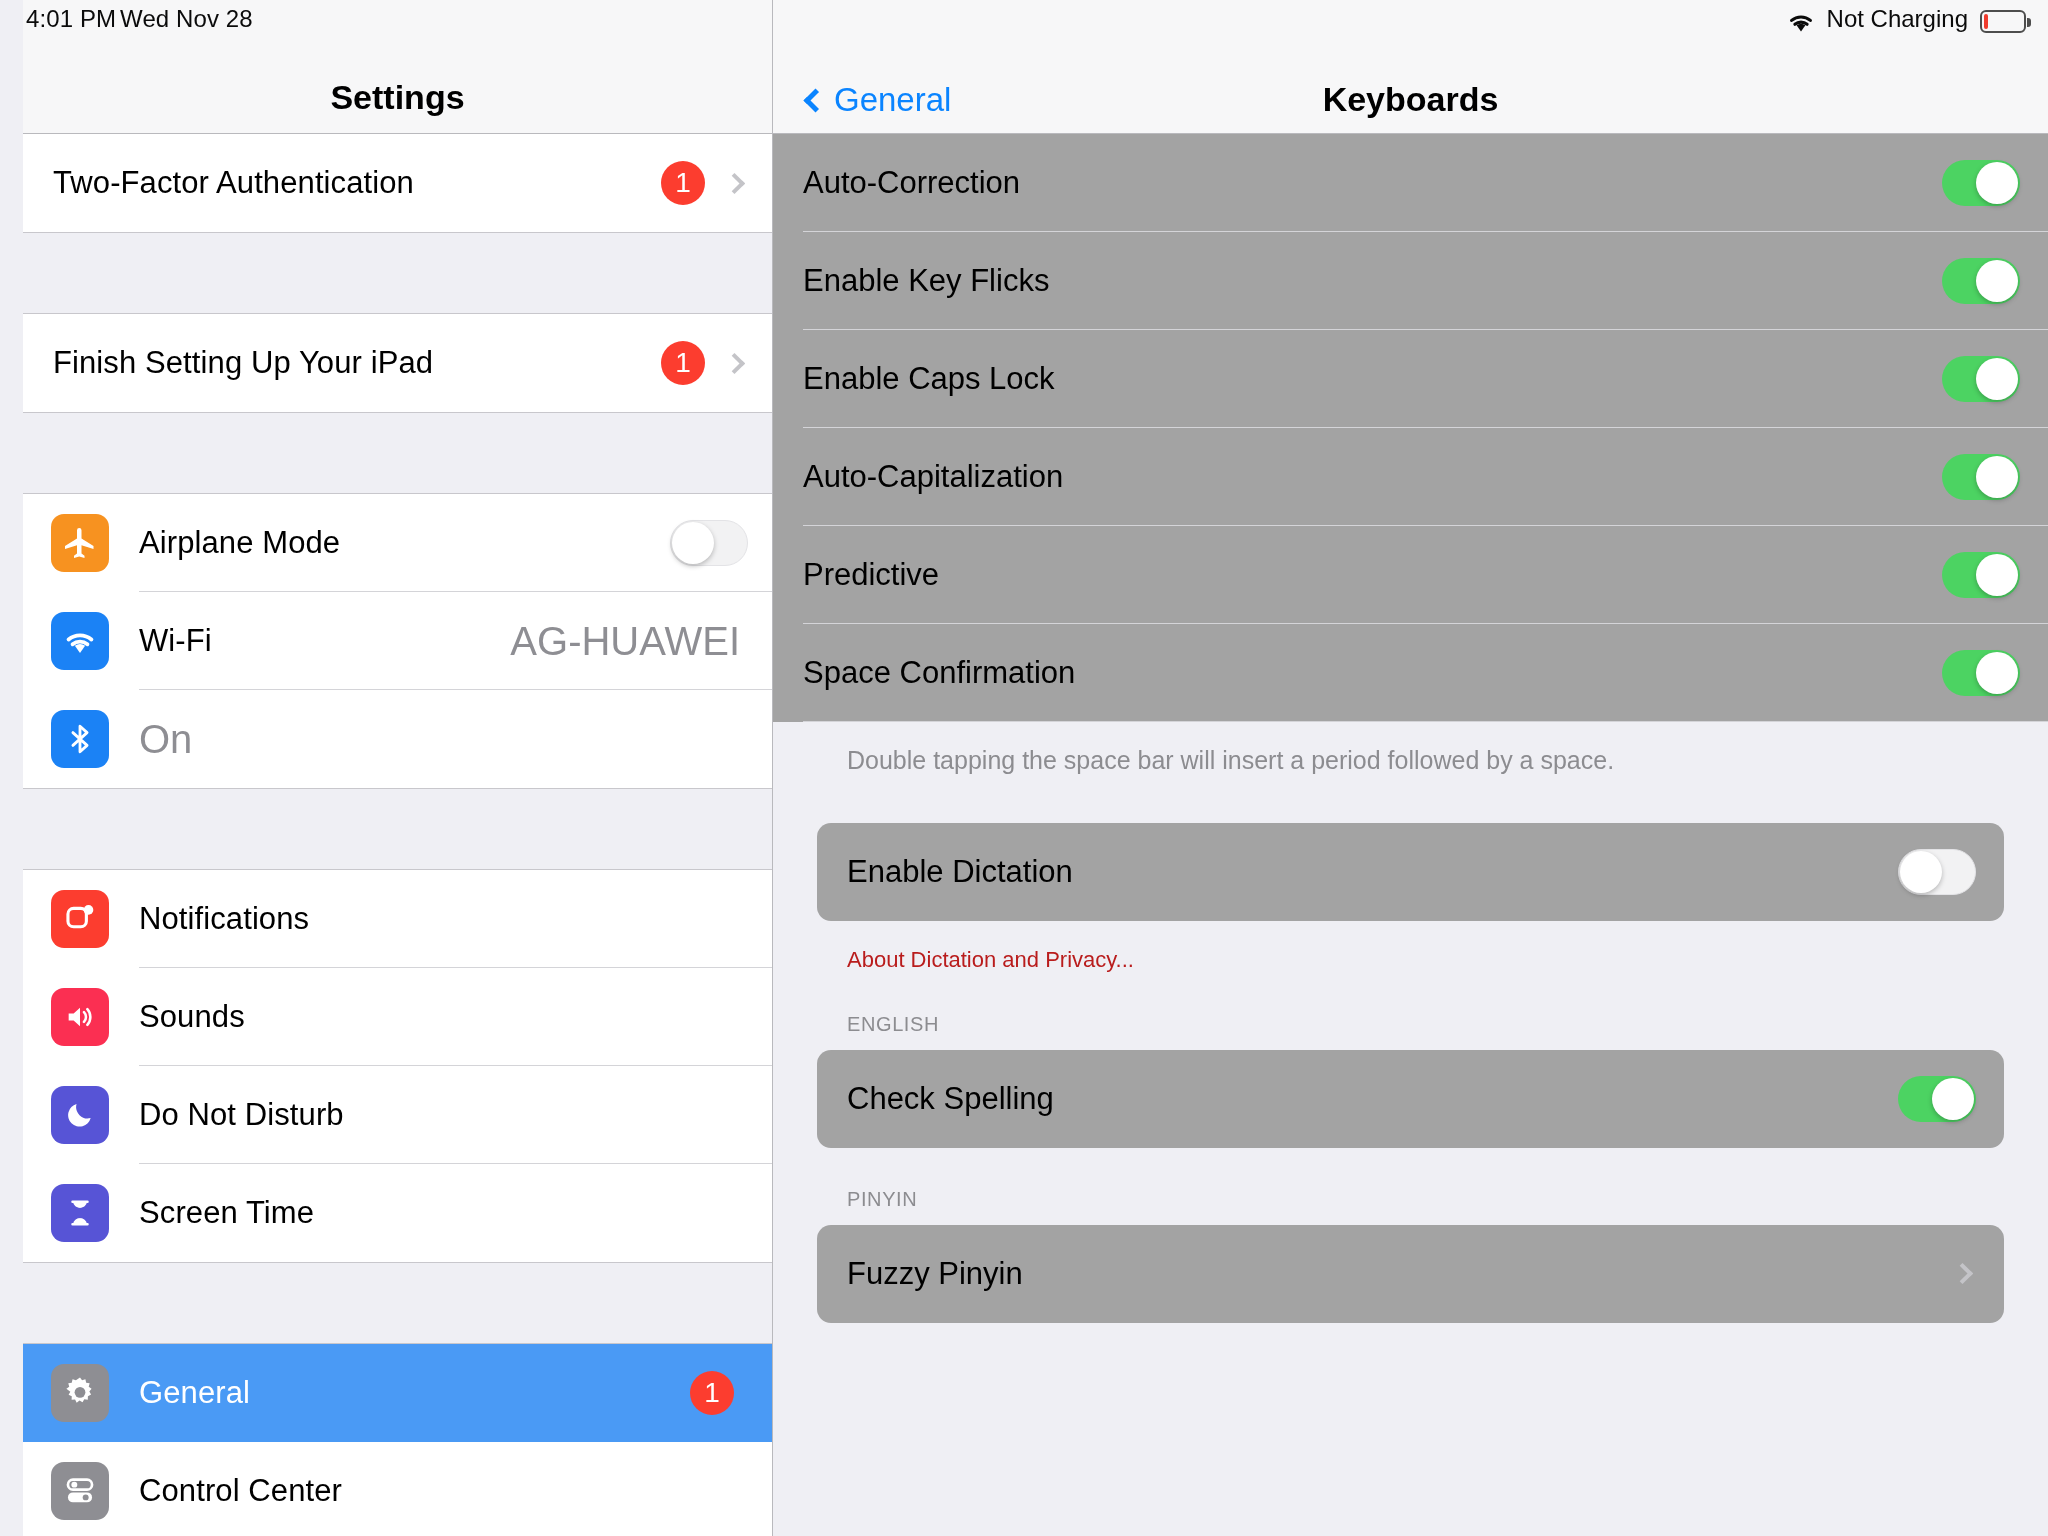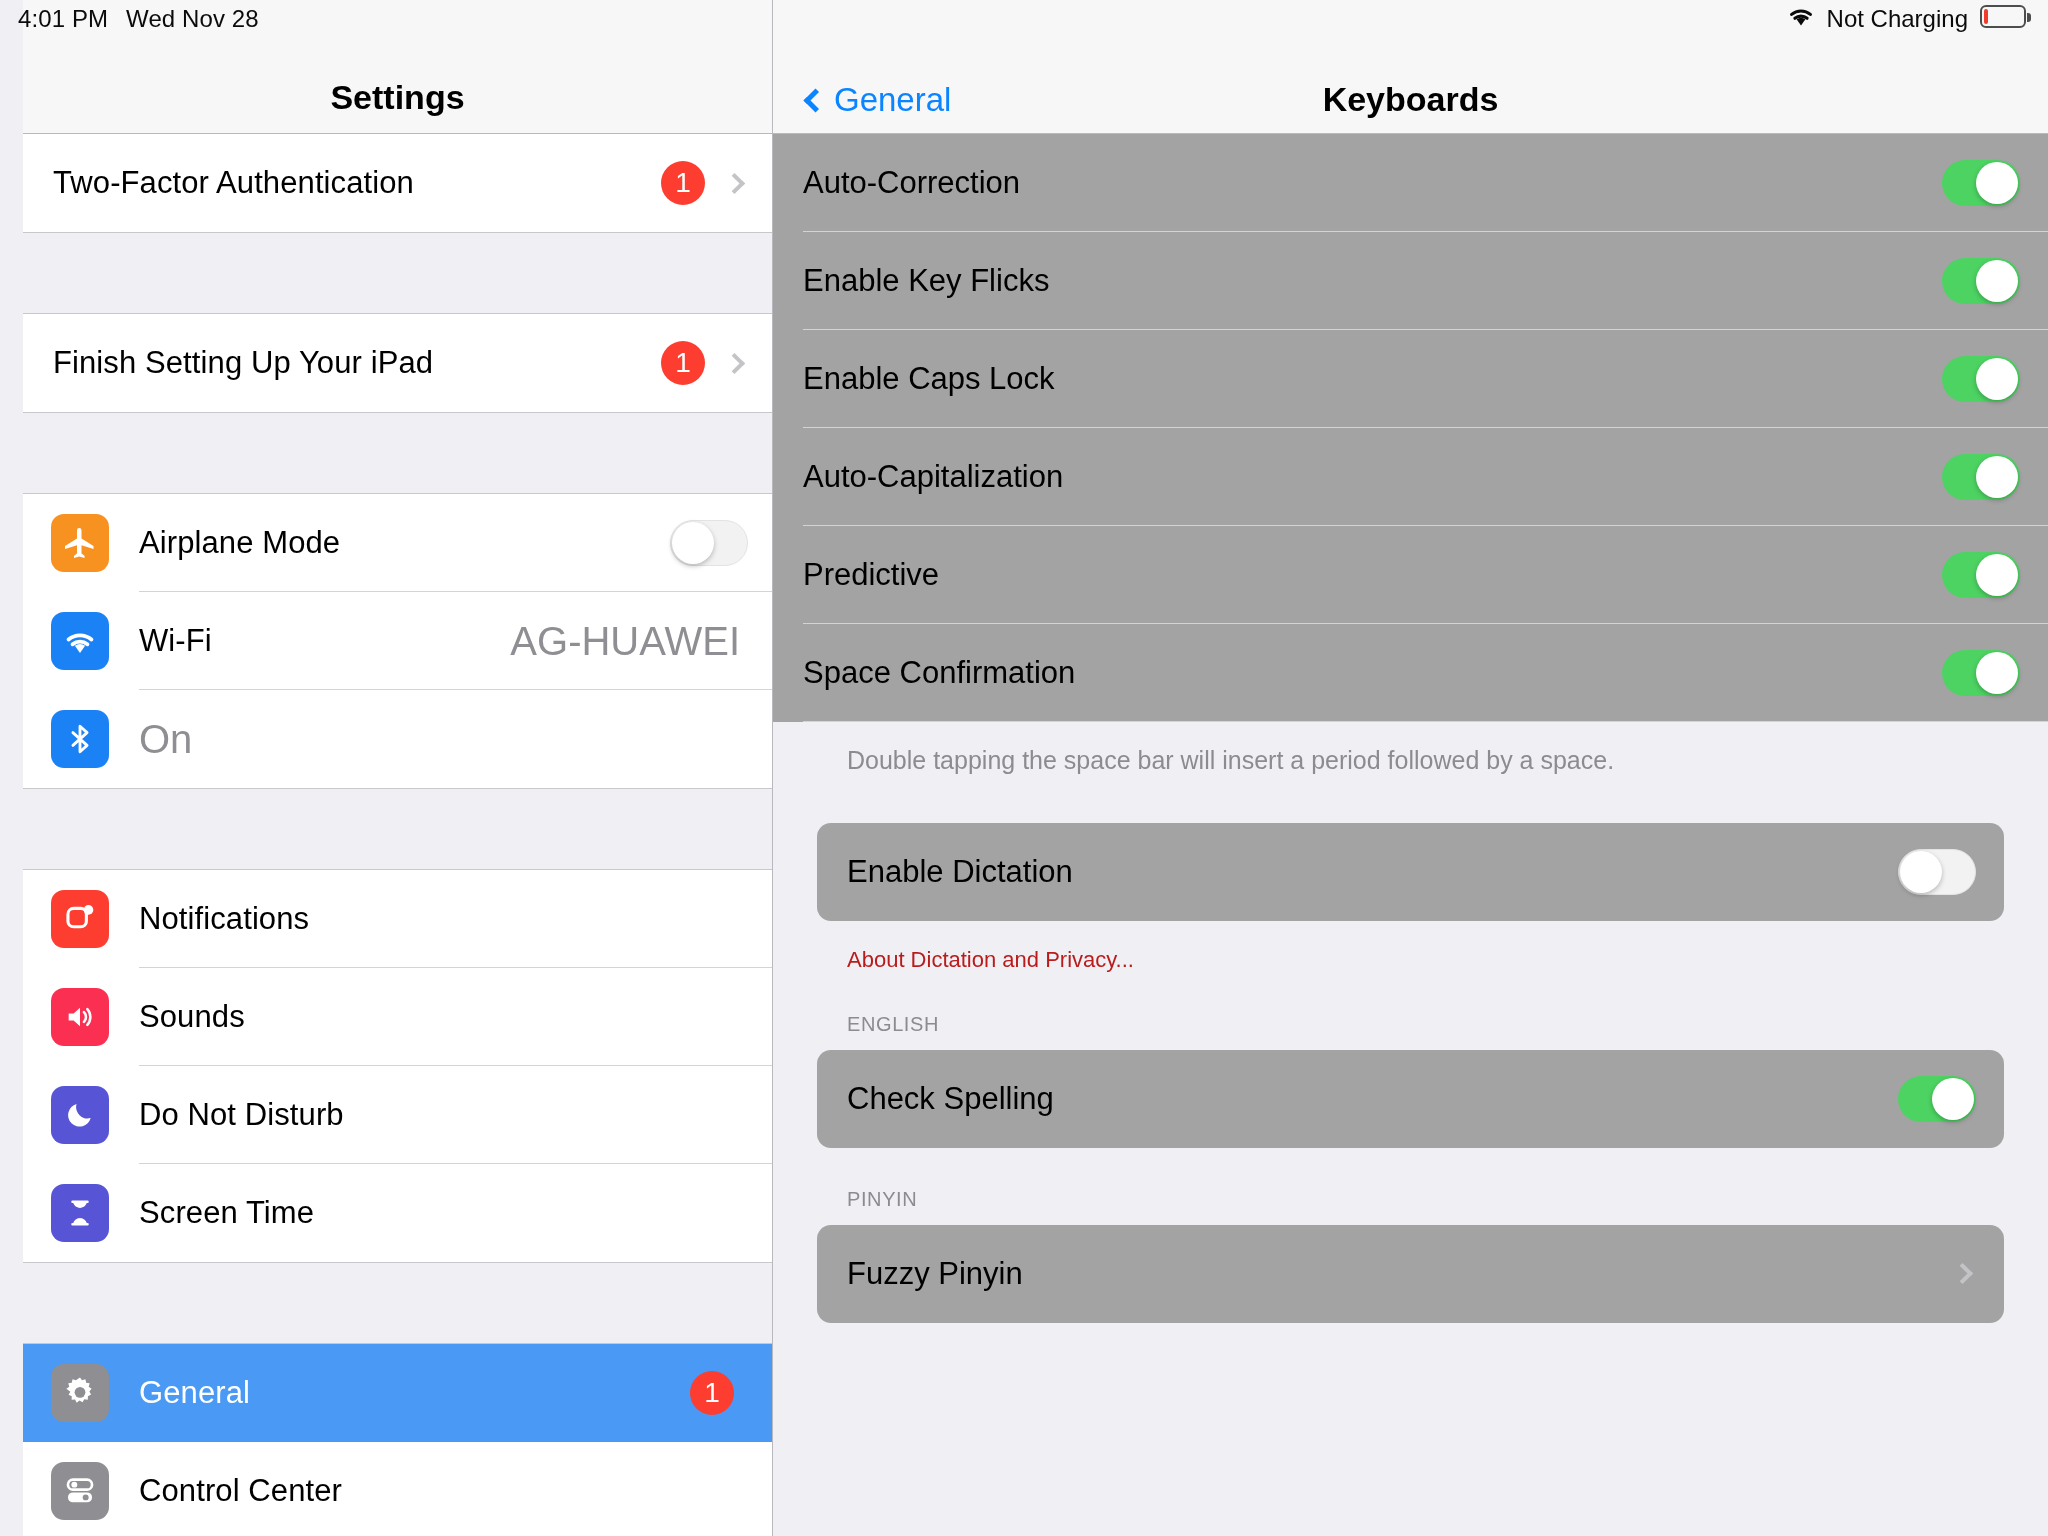--- a/index.html
+++ b/index.html
@@ -10,23 +10,23 @@
     -webkit-font-smoothing: antialiased;
   }
   .screen { position:relative; width:2048px; height:1536px; display:flex; }
 
   
   .statusbar {
     position:absolute; top:0; left:0; width:2048px; height:38px;
     display:flex; align-items:center; z-index:40;
     pointer-events:none;
   }
-  .sb-left { display:flex; align-items:center; gap:18px; padding-left:18px; }
+  .sb-left { display:flex; align-items:center; gap:4px; padding-left:26px; }
   .sb-time, .sb-date { font-size:24px; color:#0b0b0b; font-weight:400; letter-spacing:0.1px;}
-  .sb-right { margin-left:auto; display:flex; align-items:flex-start; gap:12px; padding-right:22px; }
+  .sb-right { margin-left:auto; display:flex; align-items:flex-end; gap:12px; padding-right:22px; }
   .sb-status-text { font-size:24px; color:#0b0b0b; }
   .wifi-ic { width:28px; height:22px; position:relative; display:block; }
 
   .battery {
     width:46px; height:23px; border:2.5px solid #4d4d4d; border-radius:6px;
     position:relative; display:inline-block;
   }
   .battery::after{
     content:""; position:absolute; right:-7px; top:6px; width:4px; height:9px;
     background:#4d4d4d; border-radius:0 3px 3px 0;

